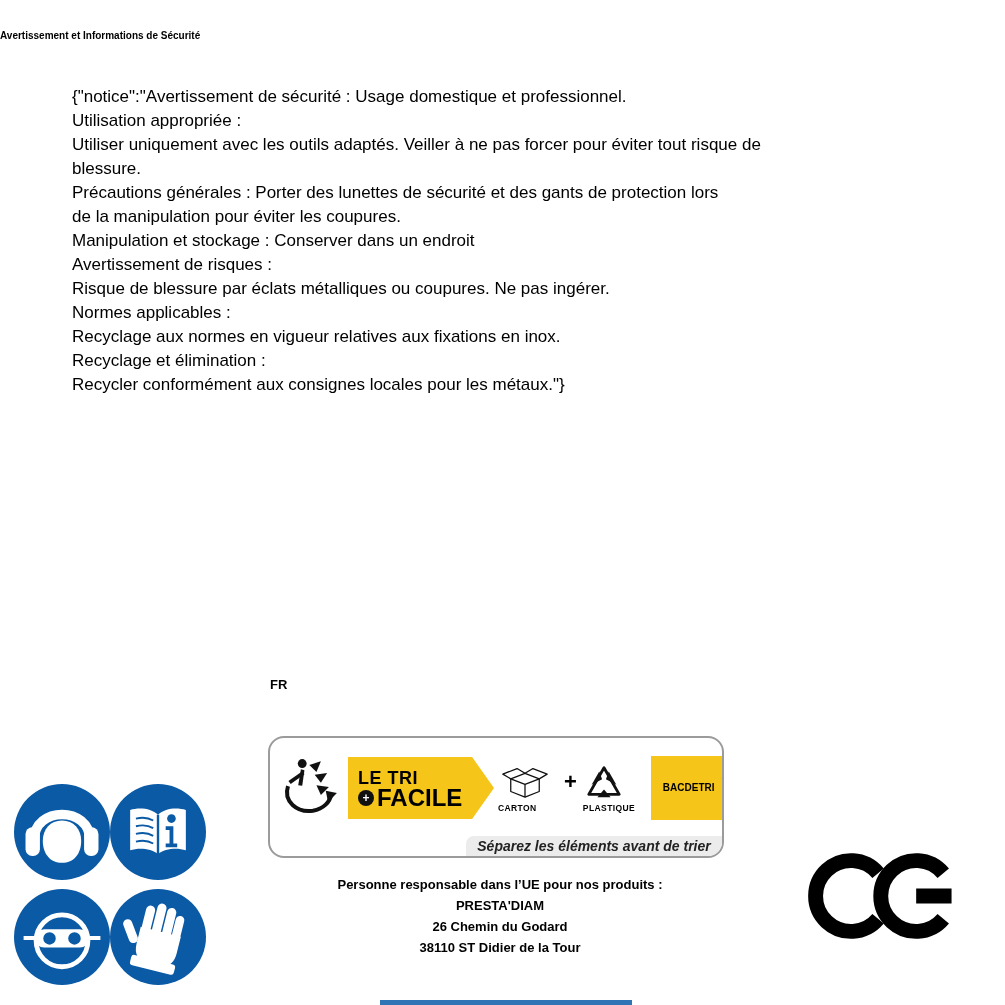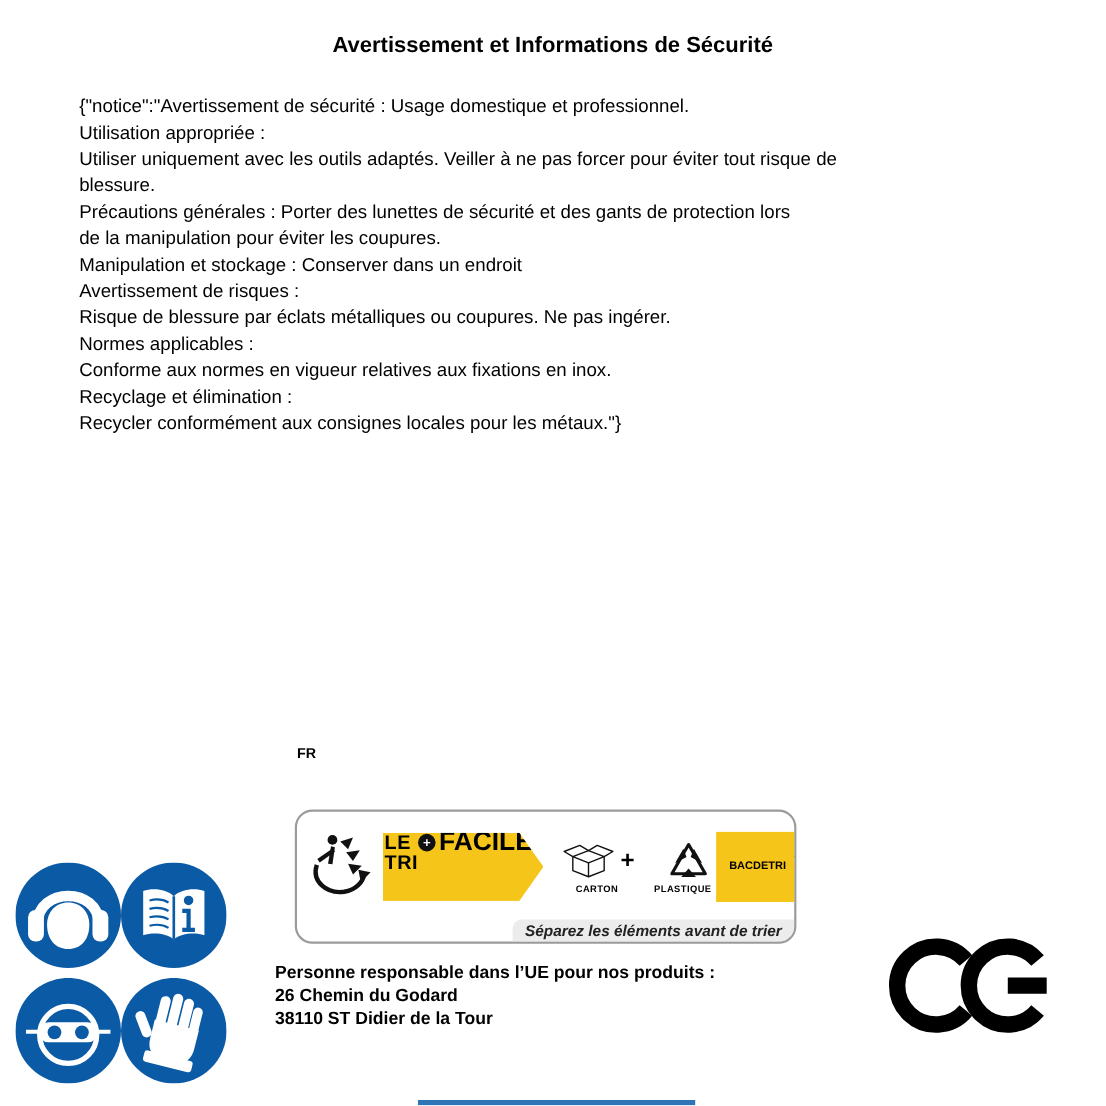--- a/index.html
+++ b/index.html
@@ -1,39 +1,39 @@
 <!DOCTYPE html>
 <html><head>
 <meta charset="utf-8">
 <style>
   html,body{margin:0;padding:0;background:#fff}
   .page{position:relative;width:1005px;height:1005px;background:#fff;font-family:"Liberation Sans",sans-serif;color:#000;overflow:hidden}
-  .title{position:absolute;top:30px;left:0;width:100%;text-align:center;font-size:20px;font-weight:700;margin:0}
+  .title{position:absolute;top:30px;left:0;width:100%;text-align:left;font-size:10px;font-weight:700;margin:0}
   .notice{position:absolute;left:72px;top:85px;width:845px;font-size:17px;line-height:24px}
   .pictos{position:absolute;left:14px;top:784px;display:grid;grid-template-columns:96px 96px;grid-auto-rows:96px;column-gap:0;row-gap:9px}
   .picto svg{width:96px;height:96px;display:block}
   .fr-code{position:absolute;left:270px;top:677px;font-size:13px;font-weight:700}
   .trilabel{position:absolute;left:268px;top:736px;width:452px;height:118px;background:#fff;border:2px solid #9b9b9b;border-radius:16px;overflow:hidden;display:flex;flex-direction:column}
   .tri-top{flex:1;display:flex;align-items:center;padding:2px 4px 0 10px}
   .triman{width:64px;height:68px;flex:0 0 auto}
-  .banner{flex:0 0 auto;width:118px;height:62px;margin-left:4px;background:#f5c51a;clip-path:polygon(0 0,85% 0,100% 50%,85% 100%,0 100%);display:flex;justify-content:center;align-items:flex-start;padding:0 18px 0 10px;row-gap:2px}
+  .banner{flex:0 0 auto;width:118px;height:62px;margin-left:4px;background:#f5c51a;clip-path:polygon(0 0,85% 0,100% 50%,85% 100%,0 100%);display:flex;flex-direction:column;justify-content:center;align-items:flex-start;padding:0 18px 0 10px;row-gap:2px}
   .banner .l1{font-size:18px;font-weight:700;letter-spacing:.5px;line-height:18px}
   .banner .l2{display:flex;align-items:center;column-gap:3px}
   .plus-circle{width:16px;height:16px;border-radius:50%;background:#111;color:#fff;display:inline-flex;align-items:center;justify-content:center;font-size:12px;font-weight:700;line-height:1}
   .facile{font-size:24px;font-weight:700;line-height:18px}
-  .mat{flex:0 0 auto;width:64px;display:flex;flex-direction:column;align-items:flex-end;row-gap:2px;margin-left:4px}
+  .mat{flex:0 0 auto;width:64px;display:flex;flex-direction:column;align-items:flex-start;row-gap:2px;margin-left:4px}
   .mat svg.carton{width:54px;height:38px}
   .mat svg.recycle{width:42px;height:38px}
   .mat-label{font-size:8.5px;font-weight:700;letter-spacing:.4px}
   .plus-sep{font-size:22px;font-weight:700;margin:0 2px 12px 2px}
   .chevron{flex:0 0 auto;width:96px;height:64px;margin-left:4px;background:#f5c51a;clip-path:polygon(0 0,74% 0,100% 50%,74% 100%,0 100%);display:flex;align-items:center;padding-left:12px;column-gap:4px}
   .bac{display:flex;font-size:10px;font-weight:700;line-height:10px}
   .chevron svg.bin{width:25px;height:34px}
   .tri-bottom{height:20px;margin-left:196px;background:#ececec;display:flex;align-items:center;justify-content:center;font-style:italic;font-weight:700;font-size:14px;color:#222;border-top-left-radius:8px}
-  .responsible{position:absolute;left:250px;top:874px;width:500px;font-size:16px;font-weight:700;line-height:21px}
+  .responsible{position:absolute;left:250px;top:874px;width:500px;text-align:center;font-size:13px;font-weight:700;line-height:21px}
   .ce{position:absolute;left:797px;top:849px;width:162px;height:94px}
   .bottom-strip{position:absolute;left:380px;top:1000px;width:252px;height:5px;background:#2f74b5}
 </style>
 </head>
 <body>
 
 <div class="page">
 
   <h1 class="title">Avertissement et Informations de Sécurité</h1>
 
@@ -41,21 +41,21 @@
     <div>{"notice":"Avertissement de sécurité : Usage domestique et professionnel.</div>
     <div>Utilisation appropriée :</div>
     <div>Utiliser uniquement avec les outils adaptés. Veiller à ne pas forcer pour éviter tout risque de</div>
     <div>blessure.</div>
     <div>Précautions générales : Porter des lunettes de sécurité et des gants de protection lors</div>
     <div>de la manipulation pour éviter les coupures.</div>
     <div>Manipulation et stockage : Conserver dans un endroit</div>
     <div>Avertissement de risques :</div>
     <div>Risque de blessure par éclats métalliques ou coupures. Ne pas ingérer.</div>
     <div>Normes applicables :</div>
-    <div>Conforme aux normes en vigueur relatives aux fixations en inox.</div>
+    <div>Recyclage aux normes en vigueur relatives aux fixations en inox.</div>
     <div>Recyclage et élimination :</div>
     <div>Recycler conformément aux consignes locales pour les métaux."}</div>
   </div>
 
   <div class="pictos">
     <div class="picto">
       <svg viewBox="0 0 100 100">
         <circle cx="50" cy="50" r="50" fill="#0b5aa5"></circle>
         <path d="M21 58 C21 23 79 23 79 58" fill="none" stroke="#fff" stroke-width="10"></path>
         <rect x="12" y="45" width="15" height="30" rx="7" fill="#fff"></rect>
@@ -161,20 +161,21 @@
         </svg>
       </div>
     </div>
     <div class="tri-bottom">
       <span>Séparez les éléments avant de trier</span>
     </div>
   </div>
 
   <div class="responsible">
     <div>Personne responsable dans l’UE pour nos produits :</div>
+    <div>PRESTA'DIAM</div>
     <div>26 Chemin du Godard</div>
     <div>38110 ST Didier de la Tour</div>
   </div>
 
   <svg class="ce" viewBox="0 0 174 100">
     <path d="M87.1 25.6 A38 38 0 1 0 87.1 74.4" fill="none" stroke="#000" stroke-width="16"></path>
     <path d="M157.1 25.6 A38 38 0 1 0 157.1 74.4" fill="none" stroke="#000" stroke-width="16"></path>
     <path d="M128 50 H166" stroke="#000" stroke-width="16"></path>
   </svg>
 

